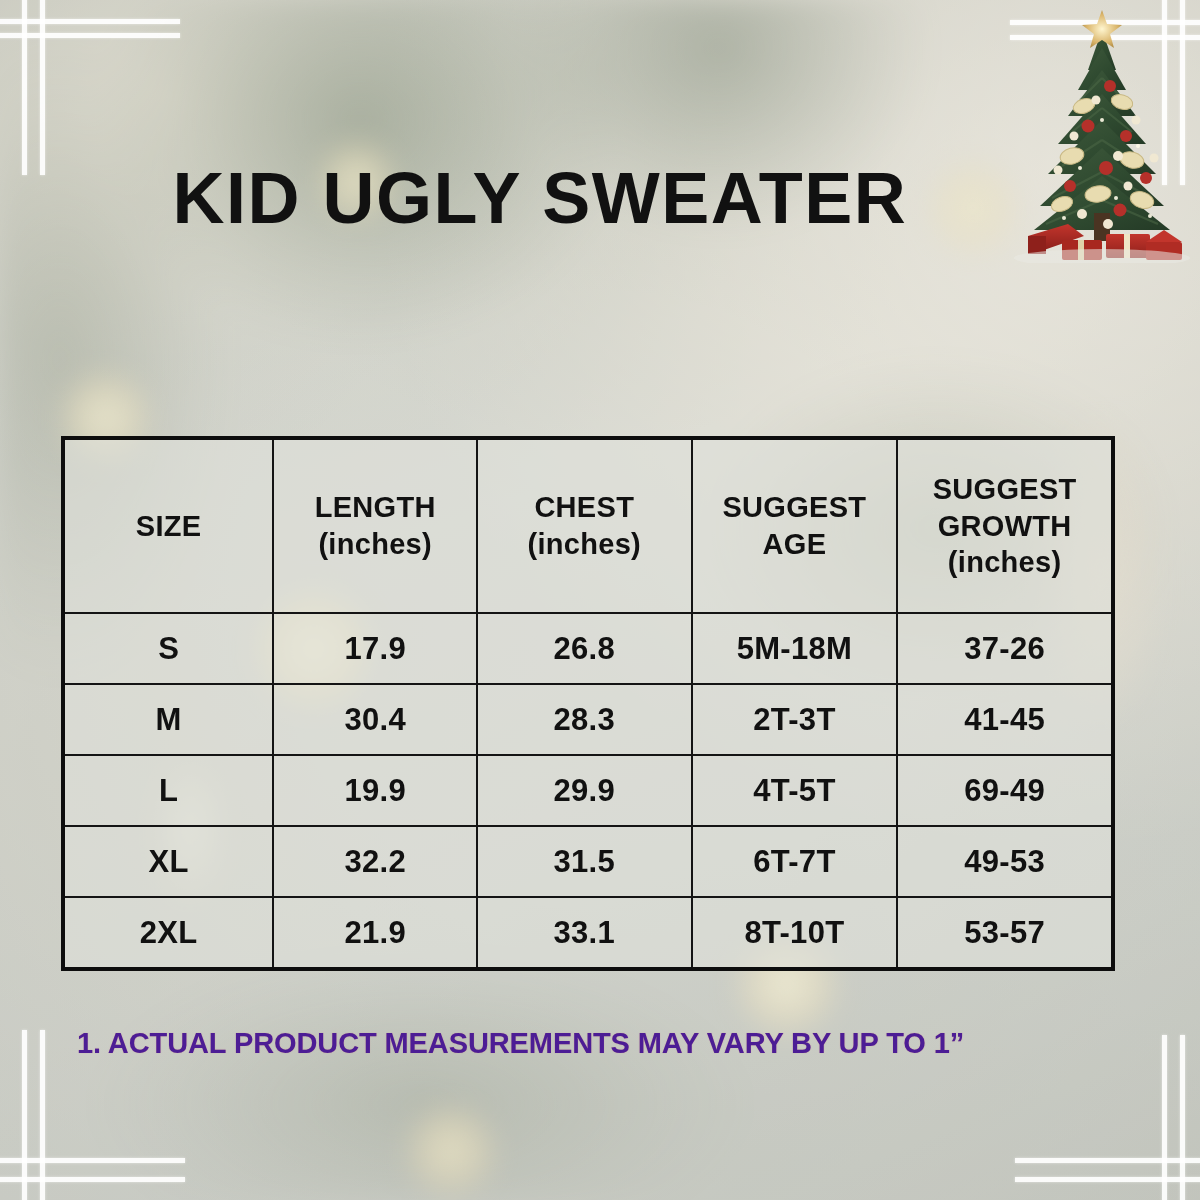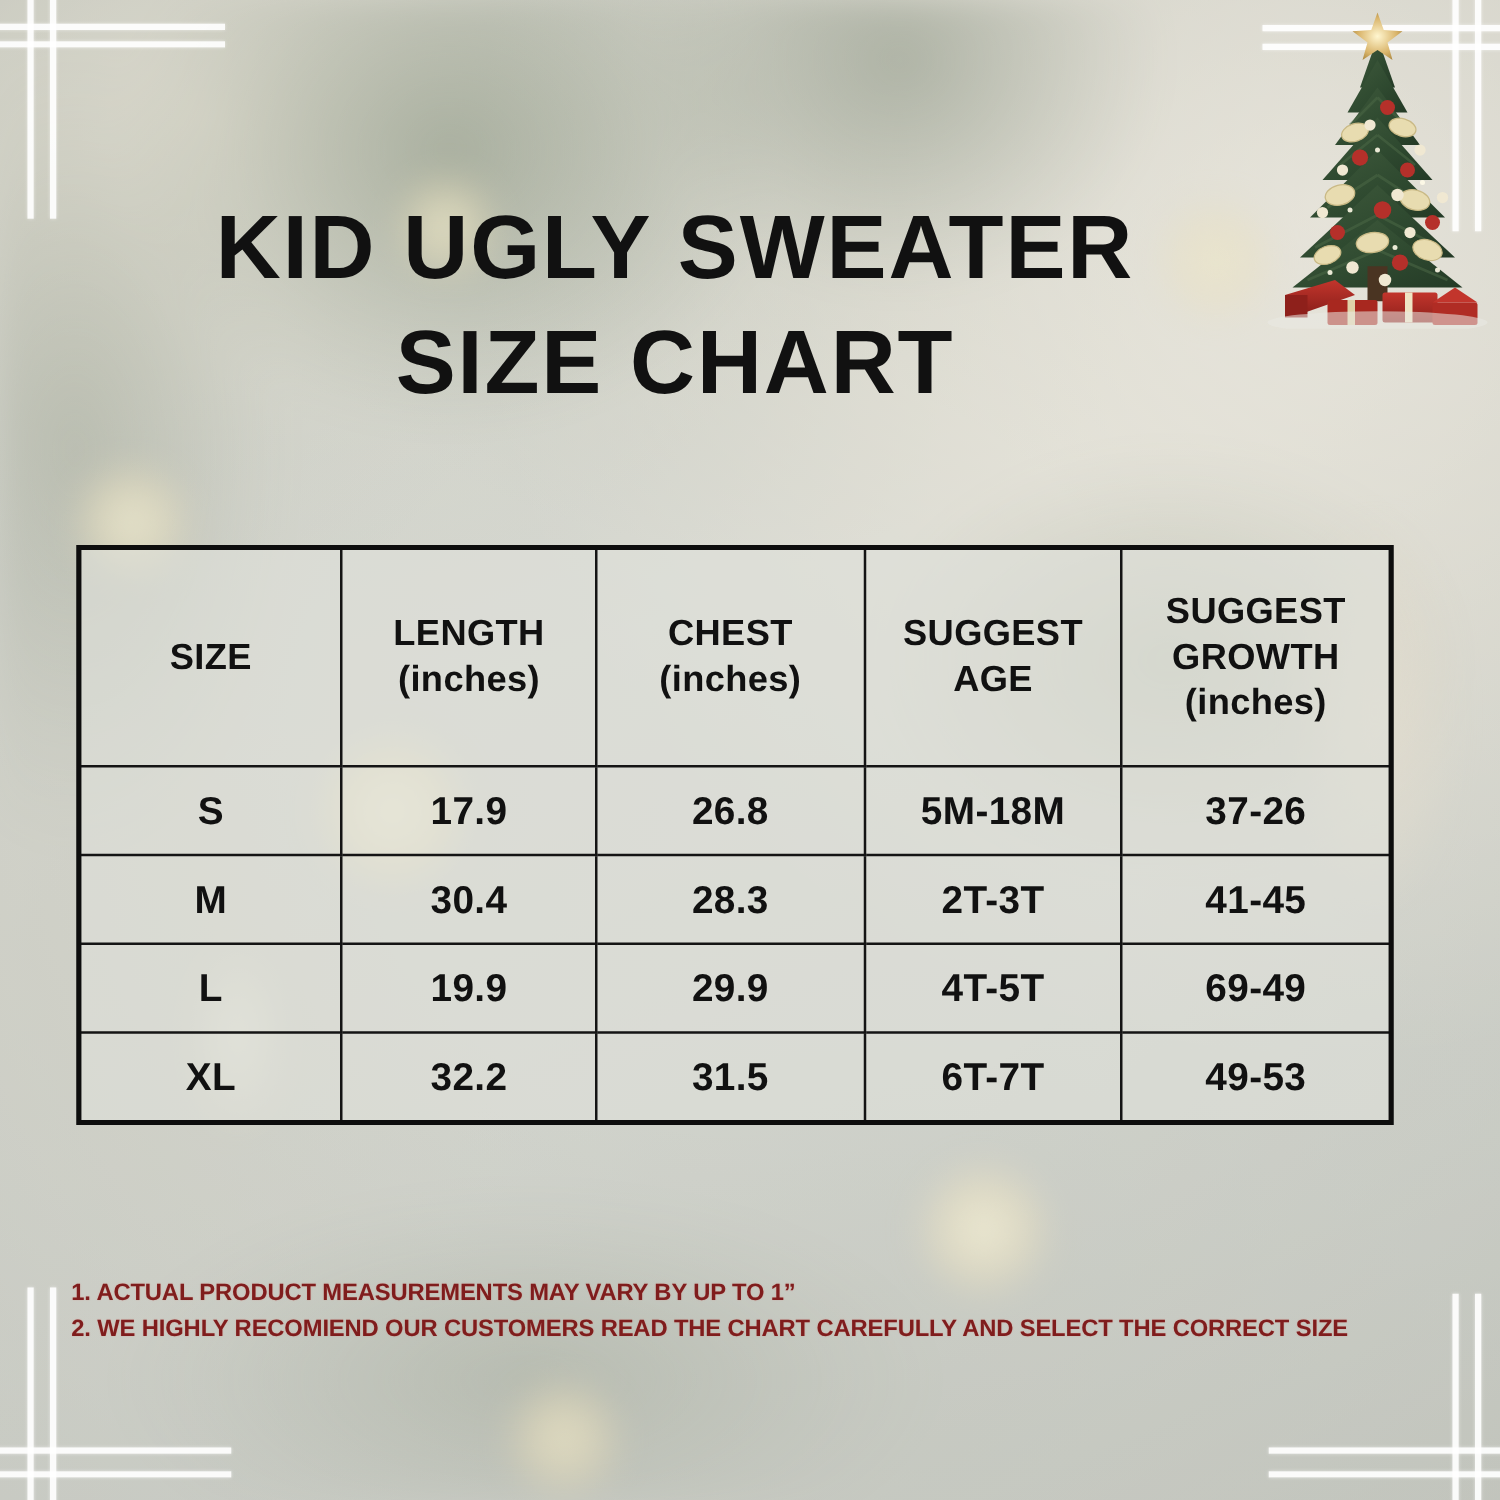--- a/index.html
+++ b/index.html
@@ -131,26 +131,27 @@
   
   .notes {
     position: absolute;
     left: 57px;
     top: 1021px;
     width: 1090px;
   }
   .note-line {
     font-family: "Liberation Sans", sans-serif;
     font-weight: bold;
-    font-size: 19px;
+    font-size: 29px;
     line-height: 1.52;
     letter-spacing: -0.1px;
-    color: #7f1d1d;
+    color: #4c1d95;
     text-shadow: 0 0 1px rgba(232,65,60,0.35);
     white-space: nowrap;
+    margin-left: 20px;
   }
   .note-line.wrap { white-space: normal; }
 
   
   .tree-art {
     position: absolute;
     left: 1010px;
     top: 8px;
     width: 185px;
     height: 255px;
@@ -294,21 +295,20 @@
         <rect x="136" y="234" width="36" height="18" rx="2" fill="#b02c24"></rect>
         <path d="M136 234 L154 222 L172 234 Z" fill="#c2352c"></path>
       </g>
 
       <ellipse cx="92" cy="250" rx="88" ry="9" fill="#e9eae3" opacity="0.55"></ellipse>
     </svg>
   </div>
 
   <div class="title-block" style="top:152px;">
     <div class="title-line">KID UGLY SWEATER</div>
-    <div class="title-line">SIZE CHART</div>
   </div>
 
   <table class="size-table">
     <colgroup>
       <col class="col-size">
         <col class="col-length">
         <col class="col-chest">
         <col class="col-age">
         <col class="col-growth">
     </colgroup>
@@ -358,21 +358,27 @@
         <td>4T-5T</td>
         <td>69-49</td>
       </tr>
       <tr>
         <td>XL</td>
         <td>32.2</td>
         <td>31.5</td>
         <td>6T-7T</td>
         <td>49-53</td>
       </tr>
+      <tr>
+        <td>2XL</td>
+        <td>21.9</td>
+        <td>33.1</td>
+        <td>8T-10T</td>
+        <td>53-57</td>
+      </tr>
     </tbody>
   </table>
 
   <div class="notes">
     <div class="note-line">1. ACTUAL PRODUCT MEASUREMENTS MAY VARY BY UP TO 1”</div>
-    <div class="note-line wrap">2. WE HIGHLY RECOMIEND OUR CUSTOMERS READ THE CHART CAREFULLY AND SELECT THE CORRECT SIZE</div>
   </div>
 
 </div>
 
 </body></html>

